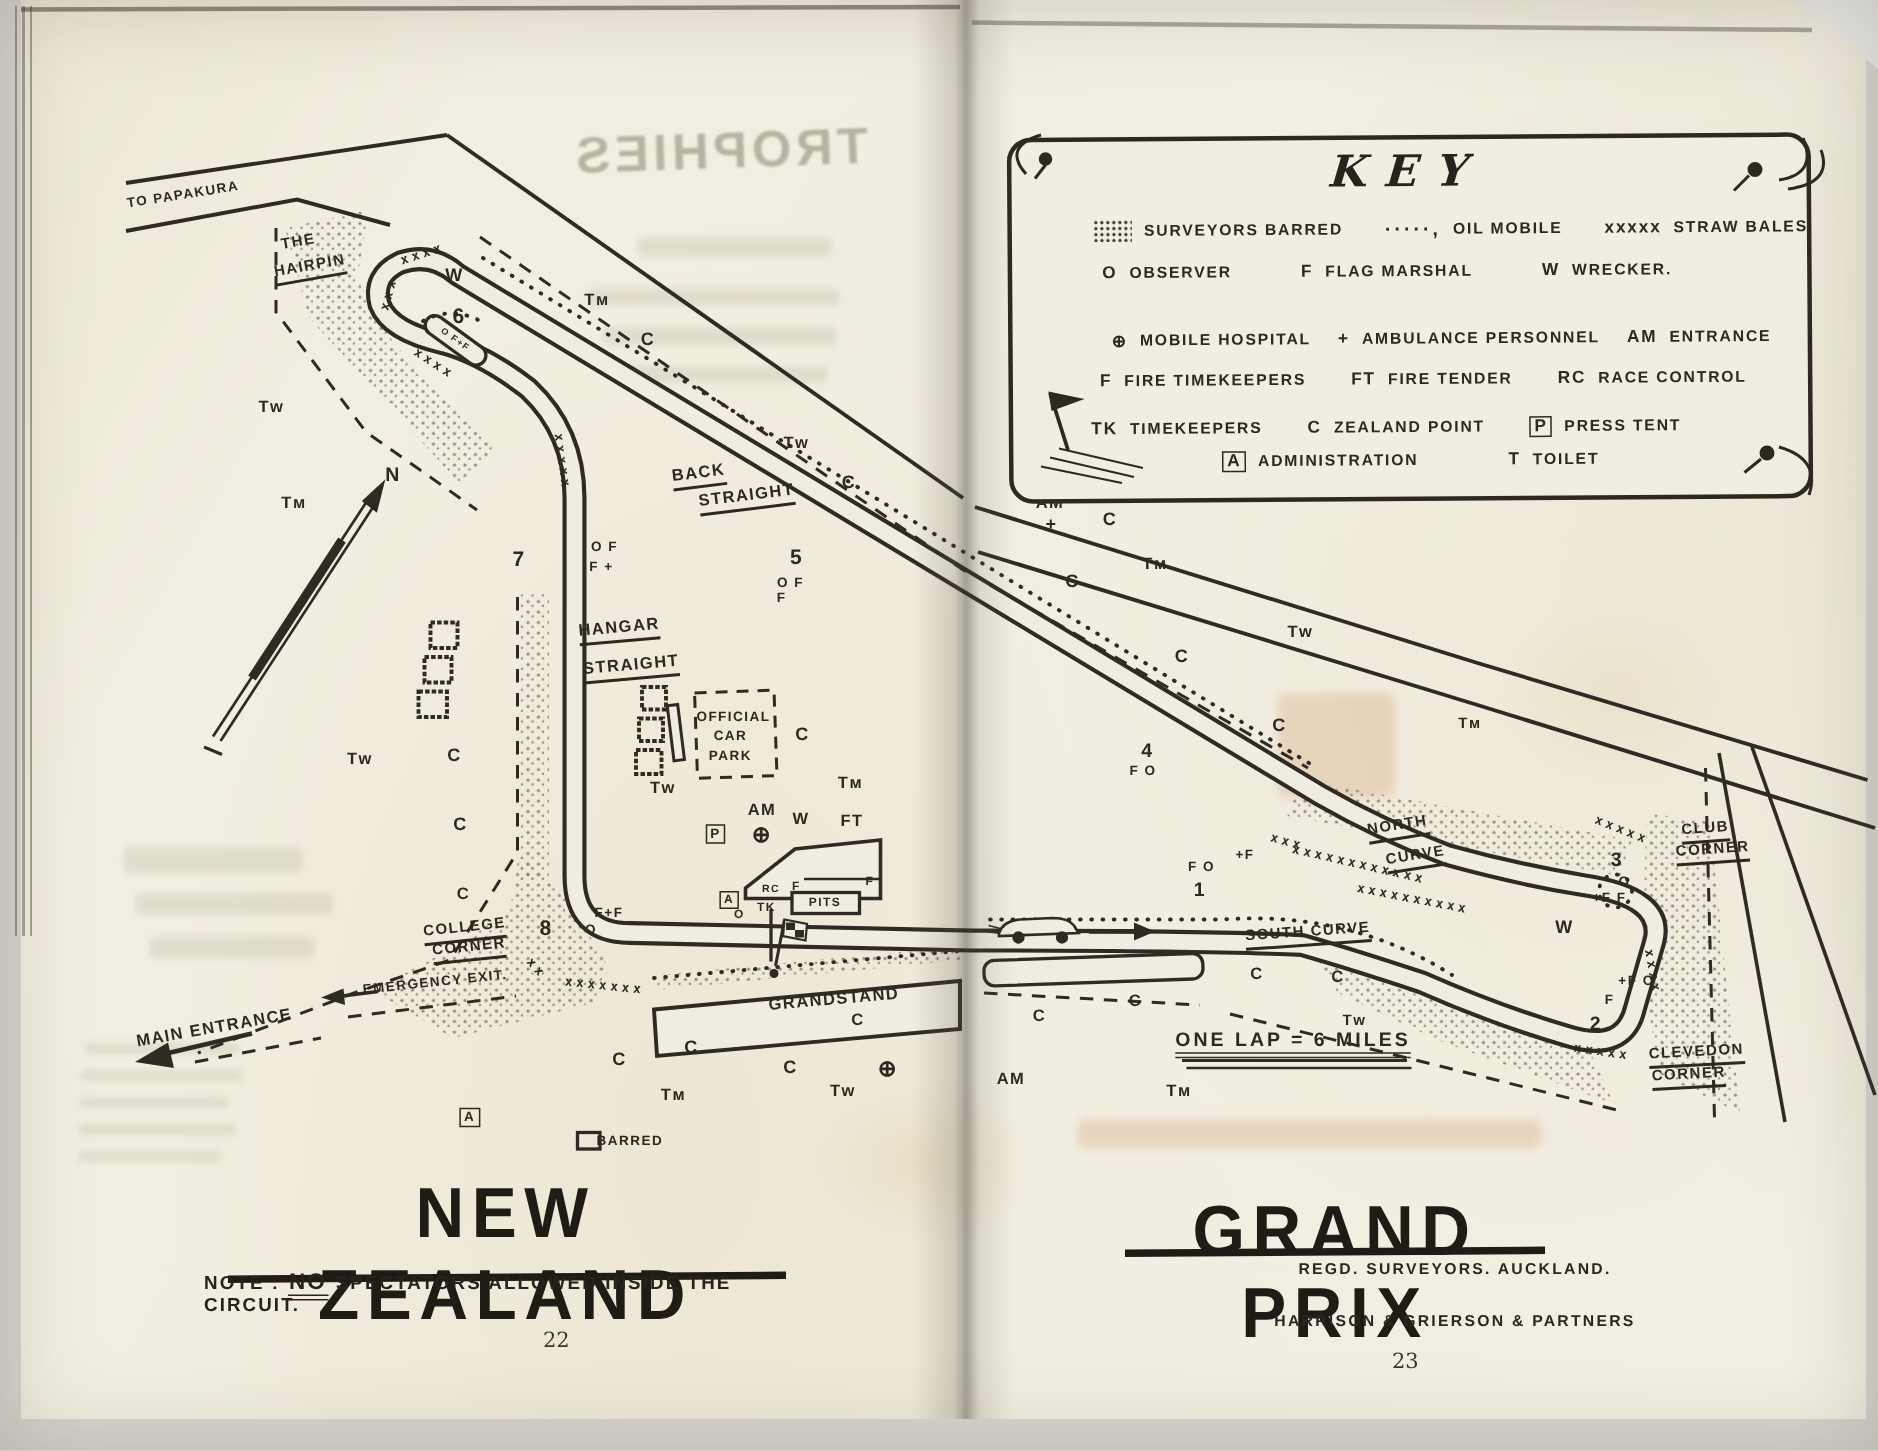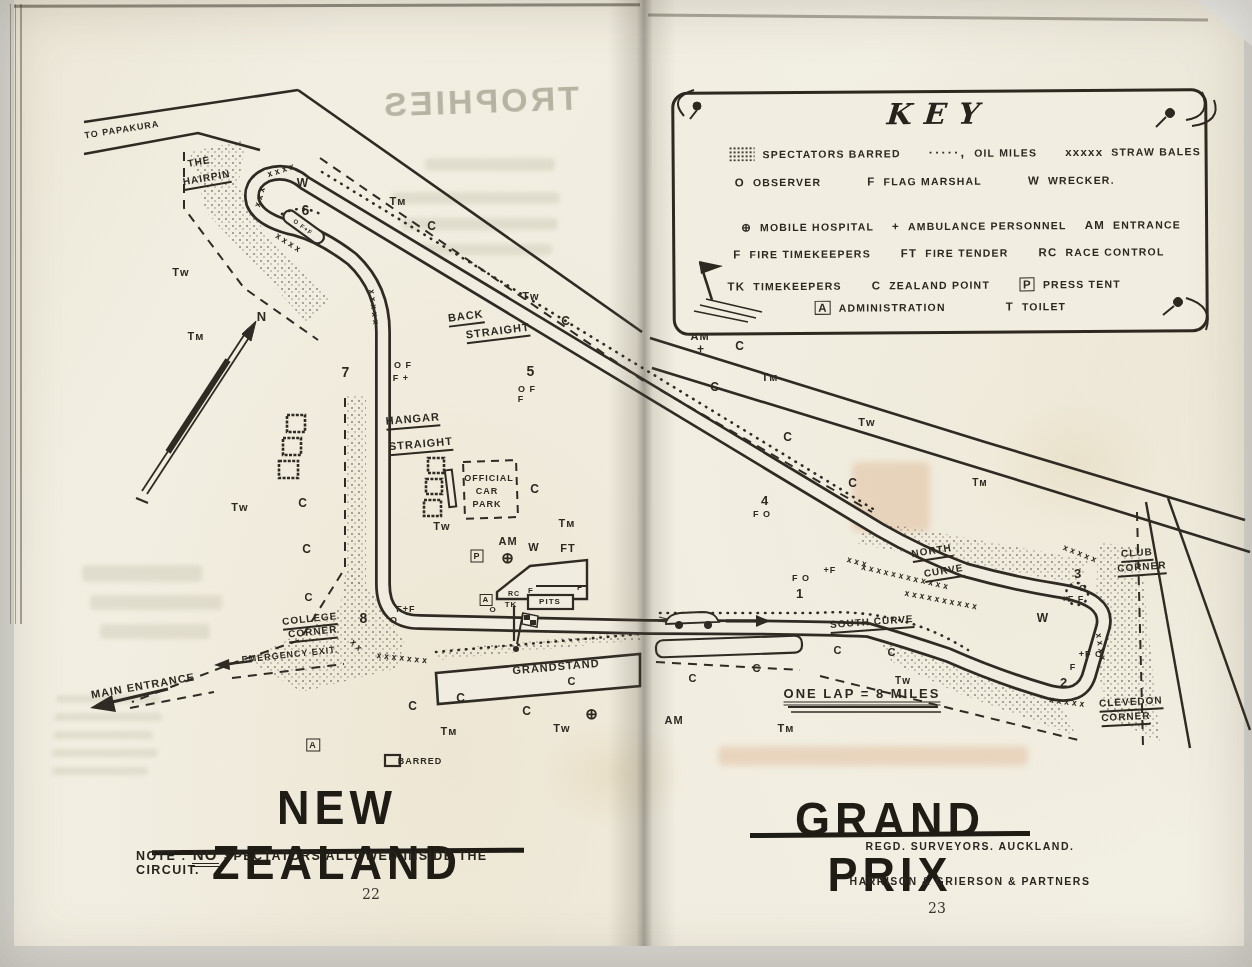--- a/index.html
+++ b/index.html
@@ -295,21 +295,21 @@
       <div class="ml" style="left: 1078px; top: 573px; font-size: 13px; transform: translate(-50%, -50%) rotate(0deg);">3</div>
       <div class="ml" style="left: 1083px; top: 588px; font-size: 9px; transform: translate(-50%, -50%) rotate(0deg);">O</div>
       <div class="ml" style="left: 1073px; top: 599px; font-size: 9px; transform: translate(-50%, -50%) rotate(0deg);">+F F</div>
       <div class="ml u1" style="left: 1137px; top: 555px; font-size: 10px; transform: translate(-50%, -50%) rotate(-4deg);">CLUB</div>
       <div class="ml u1" style="left: 1142px; top: 569px; font-size: 10px; transform: translate(-50%, -50%) rotate(-4deg);">CORNER</div>
       <div class="ml" style="left: 1063px; top: 654px; font-size: 9px; transform: translate(-50%, -50%) rotate(0deg); margin-left: 28px;">+F O</div>
       <div class="ml" style="left: 1073px; top: 667px; font-size: 9px; transform: translate(-50%, -50%) rotate(0deg);">F</div>
       <div class="ml" style="left: 1064px; top: 682px; font-size: 13px; transform: translate(-50%, -50%) rotate(0deg);">2</div>
       <div class="ml u1" style="left: 1131px; top: 704px; font-size: 10px; transform: translate(-50%, -50%) rotate(-3deg);">CLEVEDON</div>
       <div class="ml u1" style="left: 1126px; top: 719px; font-size: 10px; transform: translate(-50%, -50%) rotate(-3deg);">CORNER</div>
-      <div class="ml u2" style="left: 862px; top: 696px; font-size: 13px; transform: translate(-50%, -50%) rotate(0deg);">ONE LAP = 8 MILES</div>
+      <div class="ml u2" style="left: 862px; top: 696px; font-size: 13px; transform: translate(-50%, -50%) rotate(0deg);">ONE LAP = 6 MILES</div>
       <div class="ml" style="left: 674px; top: 720px; font-size: 11px; transform: translate(-50%, -50%) rotate(0deg);">AM</div>
       <div class="ml" style="left: 786px; top: 728px; font-size: 11px; transform: translate(-50%, -50%) rotate(0deg);">Tᴍ</div>
       <div class="bale" style="left: 282px; top: 170px; transform: translate(-50%, -50%) rotate(-18deg);">xxxx</div>
       <div class="bale" style="left: 260px; top: 196px; transform: translate(-50%, -50%) rotate(-75deg);">xxx</div>
       <div class="bale" style="left: 289px; top: 243px; transform: translate(-50%, -50%) rotate(33deg);">xxxx</div>
       <div class="bale" style="left: 374px; top: 308px; transform: translate(-50%, -50%) rotate(82deg);">xxxxx</div>
       <div class="bale" style="left: 357px; top: 646px; transform: translate(-50%, -50%) rotate(48deg);">xx</div>
       <div class="bale" style="left: 403px; top: 658px; transform: translate(-50%, -50%) rotate(6deg);">xxxxxxx</div>
       <div class="bale" style="left: 906px; top: 577px; transform: translate(-50%, -50%) rotate(13deg);">xxxxxxxxxxxx</div>
       <div class="bale" style="left: 942px; top: 600px; transform: translate(-50%, -50%) rotate(11deg);">xxxxxxxxxx</div>
@@ -318,25 +318,25 @@
       <div class="bale" style="left: 1101px; top: 648px; transform: translate(-50%, -50%) rotate(80deg);">xxxx</div>
       <div class="bale" style="left: 1068px; top: 702px; transform: translate(-50%, -50%) rotate(8deg);">xxxxx</div>
     </div>
 
   <div id="key-box">
     <div id="key-title">KEY</div>
     <div id="key-rows">
         <div class="key-row" style="top: 52px; gap: 28px; left: 54px;">
           <span class="key-item">
             <span class="sw-stip"></span>
-            <span>SPECTATORS BARRED</span>
+            <span>SURVEYORS BARRED</span>
           </span>
           <span class="key-item">
             <span class="sw-dots">·····,</span>
-            <span>OIL MILES</span>
+            <span>OIL MOBILE</span>
           </span>
           <span class="key-item">
             <span class="key-sym">xxxxx</span>
             <span>STRAW BALES</span>
           </span>
         </div>
         <div class="key-row" style="top: 82px; gap: 46px; left: 60px;">
           <span class="key-item">
             <span class="key-sym">O</span>
             <span>OBSERVER</span>

